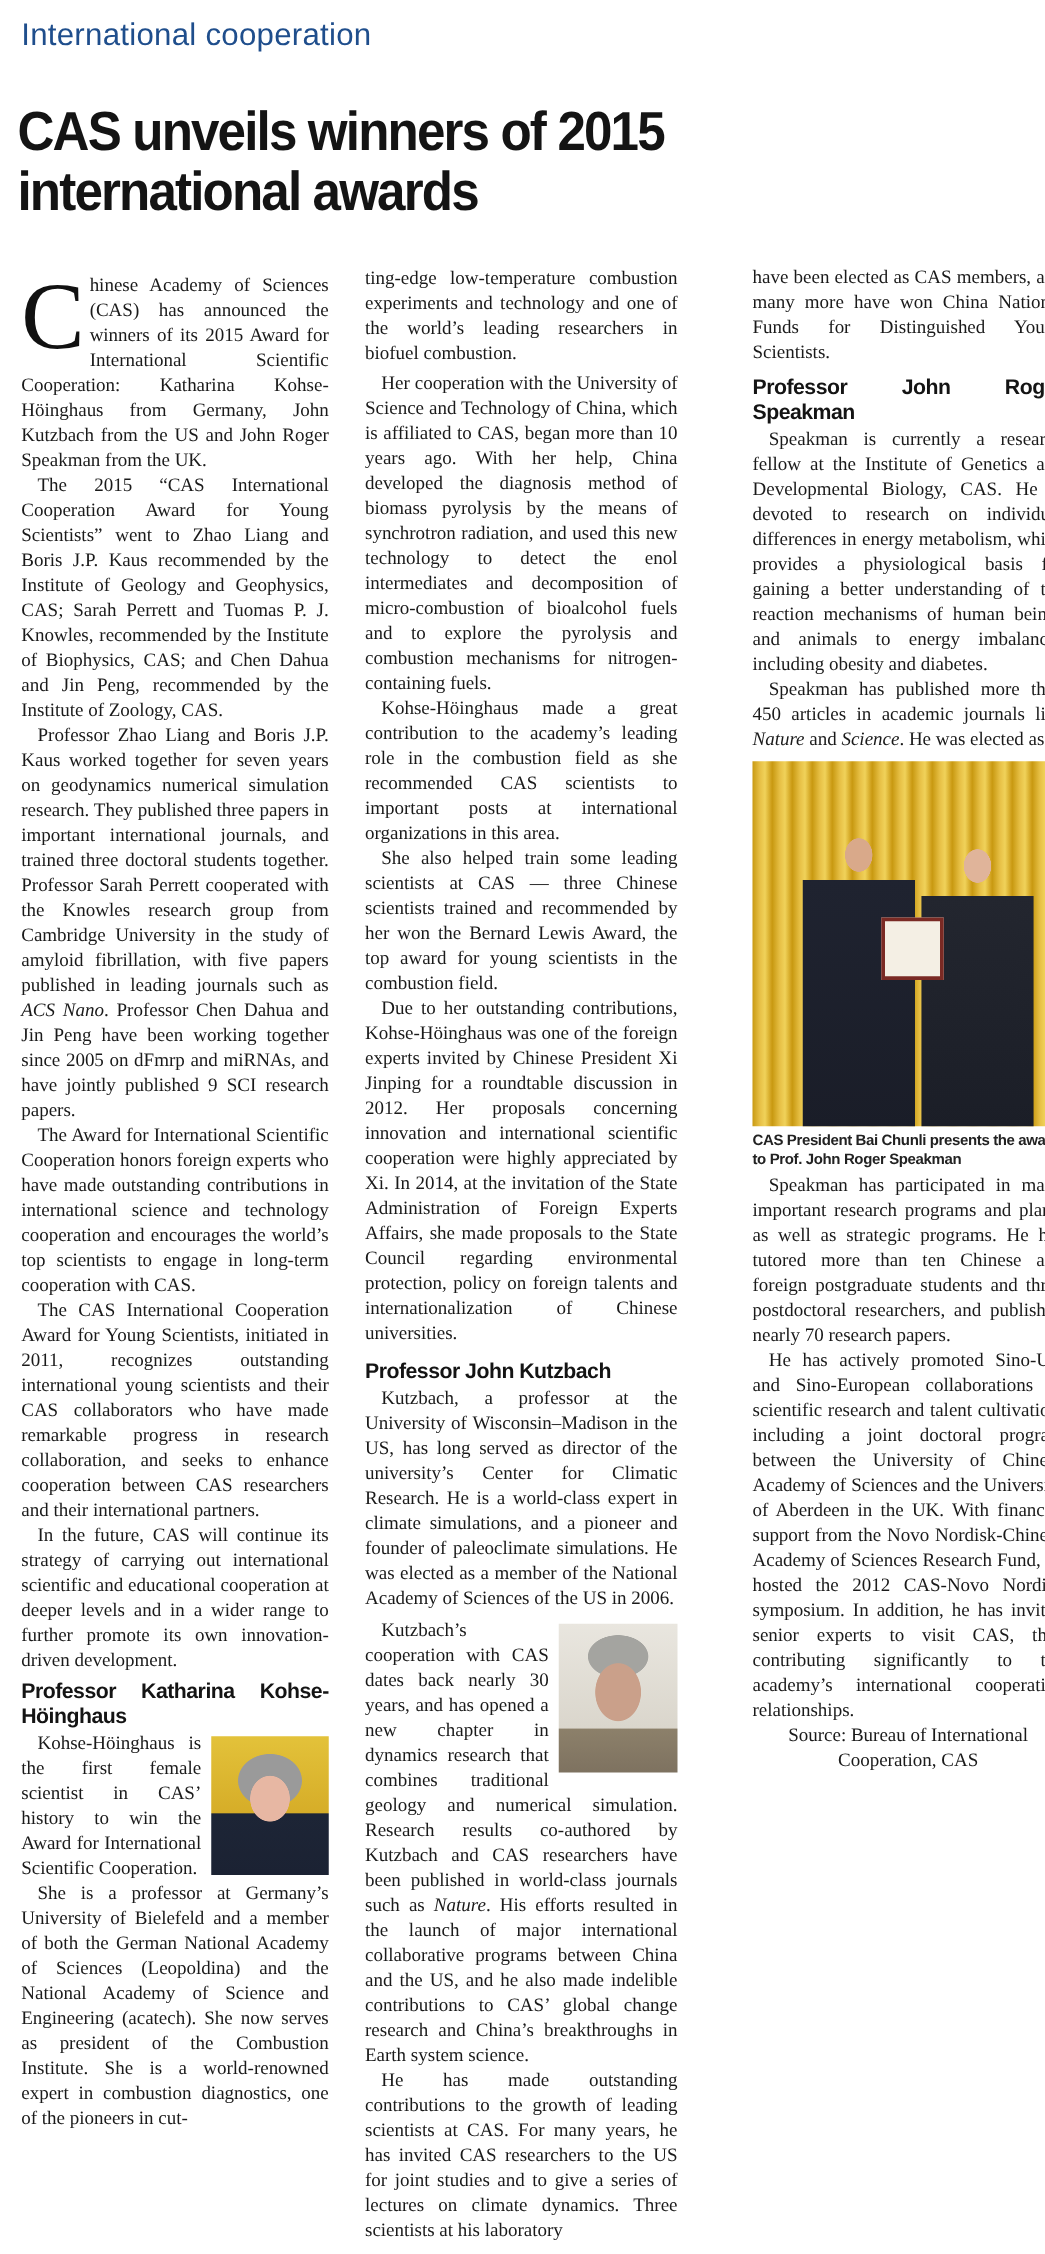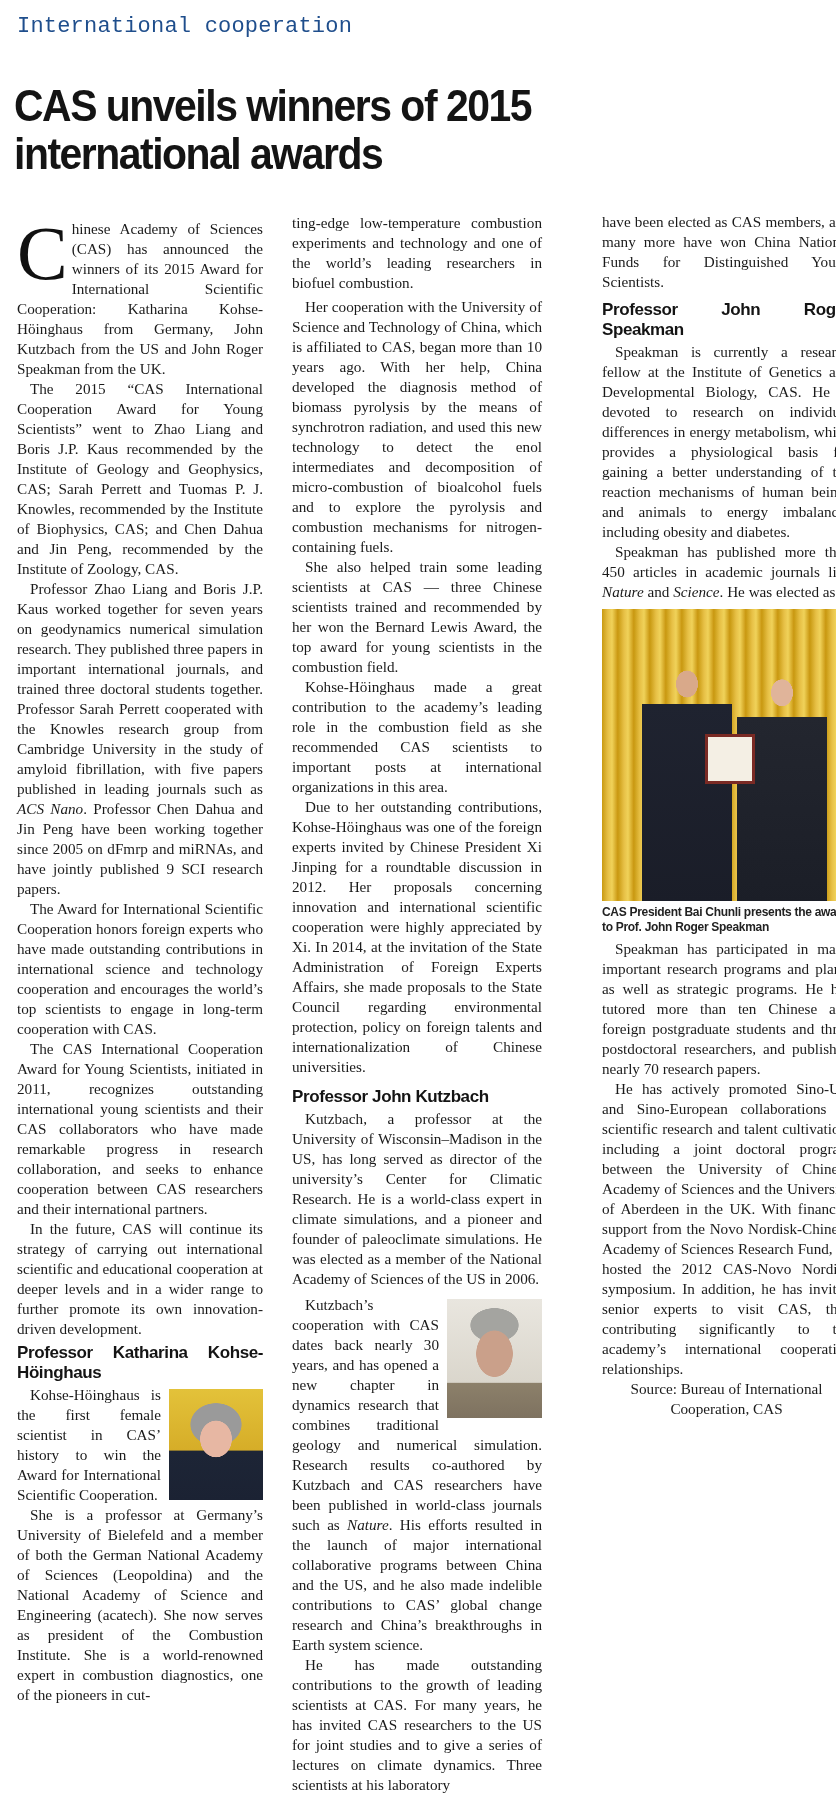--- a/index.html
+++ b/index.html
@@ -1,20 +1,20 @@
 <!DOCTYPE html>
 <html><head>
 <meta charset="utf-8">
 <style>
   html, body { margin: 0; padding: 0; background: #ffffff; }
   body { width: 836px; height: 1803px; position: relative; overflow: hidden; color: #1a1a1a; }
   .section-label {
     position: absolute; left: 17px; top: 14px;
-    font-family: Liberation Mono, monospace;
-    font-size: 22px; color: #1f4e8c; letter-spacing: 0.2px; margin: 0; font-weight: normal;
+    font-family: Liberation Sans, sans-serif;
+    font-size: 25px; color: #1f4e8c; letter-spacing: 0.2px; margin: 0; font-weight: normal;
   }
   .headline {
     position: absolute; left: 14px; top: 82px; width: 640px;
     font-family: "Liberation Sans", "DejaVu Sans", sans-serif;
     font-weight: bold; font-size: 44px; line-height: 48px; color: #141414;
     letter-spacing: -1.6px; margin: 0; transform: scaleX(0.93); transform-origin: left top;
   }
   .col {
     position: absolute; top: 219px;
     font-family: "Liberation Serif", "DejaVu Serif", serif;
@@ -93,22 +93,22 @@
   <p>The CAS International Cooperation Award for Young Scientists, initiated in 2011, recognizes outstanding international young scientists and their CAS collaborators who have made remarkable progress in research collaboration, and seeks to enhance cooperation between CAS researchers and their international partners.</p>
   <p>In the future, CAS will continue its strategy of carrying out international scientific and educational cooperation at deeper levels and in a wider range to further promote its own innovation-driven development.</p>
   <div class="subhead" style="margin-top:4px;">Professor Katharina Kohse-Höinghaus</div>
   <p><span class="portrait portrait-kkh"></span><span>Kohse-Höinghaus is the first female scientist in CAS’ history to win the Award for International Scientific Cooperation.</span></p>
   <p>She is a professor at Germany’s University of Bielefeld and a member of both the German National Academy of Sciences (Leopoldina) and the National Academy of Science and Engineering (acatech). She now serves as president of the Combustion Institute. She is a world-renowned expert in combustion diagnostics, one of the pioneers in cut-</p>
 </div>
 
 <div class="col col2">
   <p class="no-indent">ting-edge low-temperature combustion experiments and technology and one of the world’s leading researchers in biofuel combustion.</p>
   <p style="margin-top:4px;">Her cooperation with the University of Science and Technology of China, which is affiliated to CAS, began more than 10 years ago. With her help, China developed the diagnosis method of biomass pyrolysis by the means of synchrotron radiation, and used this new technology to detect the enol intermediates and decomposition of micro-combustion of bioalcohol fuels and to explore the pyrolysis and combustion mechanisms for nitrogen-containing fuels.</p>
+  <p>Kohse-Höinghaus made a great contribution to the academy’s leading role in the combustion field as she recommended CAS scientists to important posts at international organizations in this area.</p>
   <p>She also helped train some leading scientists at CAS — three Chinese scientists trained and recommended by her won the Bernard Lewis Award, the top award for young scientists in the combustion field.</p>
-  <p>Kohse-Höinghaus made a great contribution to the academy’s leading role in the combustion field as she recommended CAS scientists to important posts at international organizations in this area.</p>
   <p>Due to her outstanding contributions, Kohse-Höinghaus was one of the foreign experts invited by Chinese President Xi Jinping for a roundtable discussion in 2012. Her proposals concerning innovation and international scientific cooperation were highly appreciated by Xi. In 2014, at the invitation of the State Administration of Foreign Experts Affairs, she made proposals to the State Council regarding environmental protection, policy on foreign talents and internationalization of Chinese universities.</p>
   <div class="subhead" style="margin-top:10px;">Professor John Kutzbach</div>
   <p>Kutzbach, a professor at the University of Wisconsin–Madison in the US, has long served as director of the university’s Center for Climatic Research. He is a world-class expert in climate simulations, and a pioneer and founder of paleoclimate simulations. He was elected as a member of the National Academy of Sciences of the US in 2006.</p>
   <p style="margin-top:6px;"><span class="portrait portrait-kutz"></span><span>Kutzbach’s cooperation with CAS dates back nearly 30 years, and has opened a new chapter in dynamics research that combines traditional geology and numerical simulation. Research results co-authored by Kutzbach and CAS researchers have been published in world-class journals such as </span><em>Nature</em><span>. His efforts resulted in the launch of major international collaborative programs between China and the US, and he also made indelible contributions to CAS’ global change research and China’s breakthroughs in Earth system science.</span></p>
   <p>He has made outstanding contributions to the growth of leading scientists at CAS. For many years, he has invited CAS researchers to the US for joint studies and to give a series of lectures on climate dynamics. Three scientists at his laboratory</p>
 </div>
 
 <div class="col col3">
   <p class="no-indent">have been elected as CAS members, and many more have won China National Funds for Distinguished Young Scientists.</p>
   <div class="subhead" style="margin-top:8px;">Professor John Roger Speakman</div>

